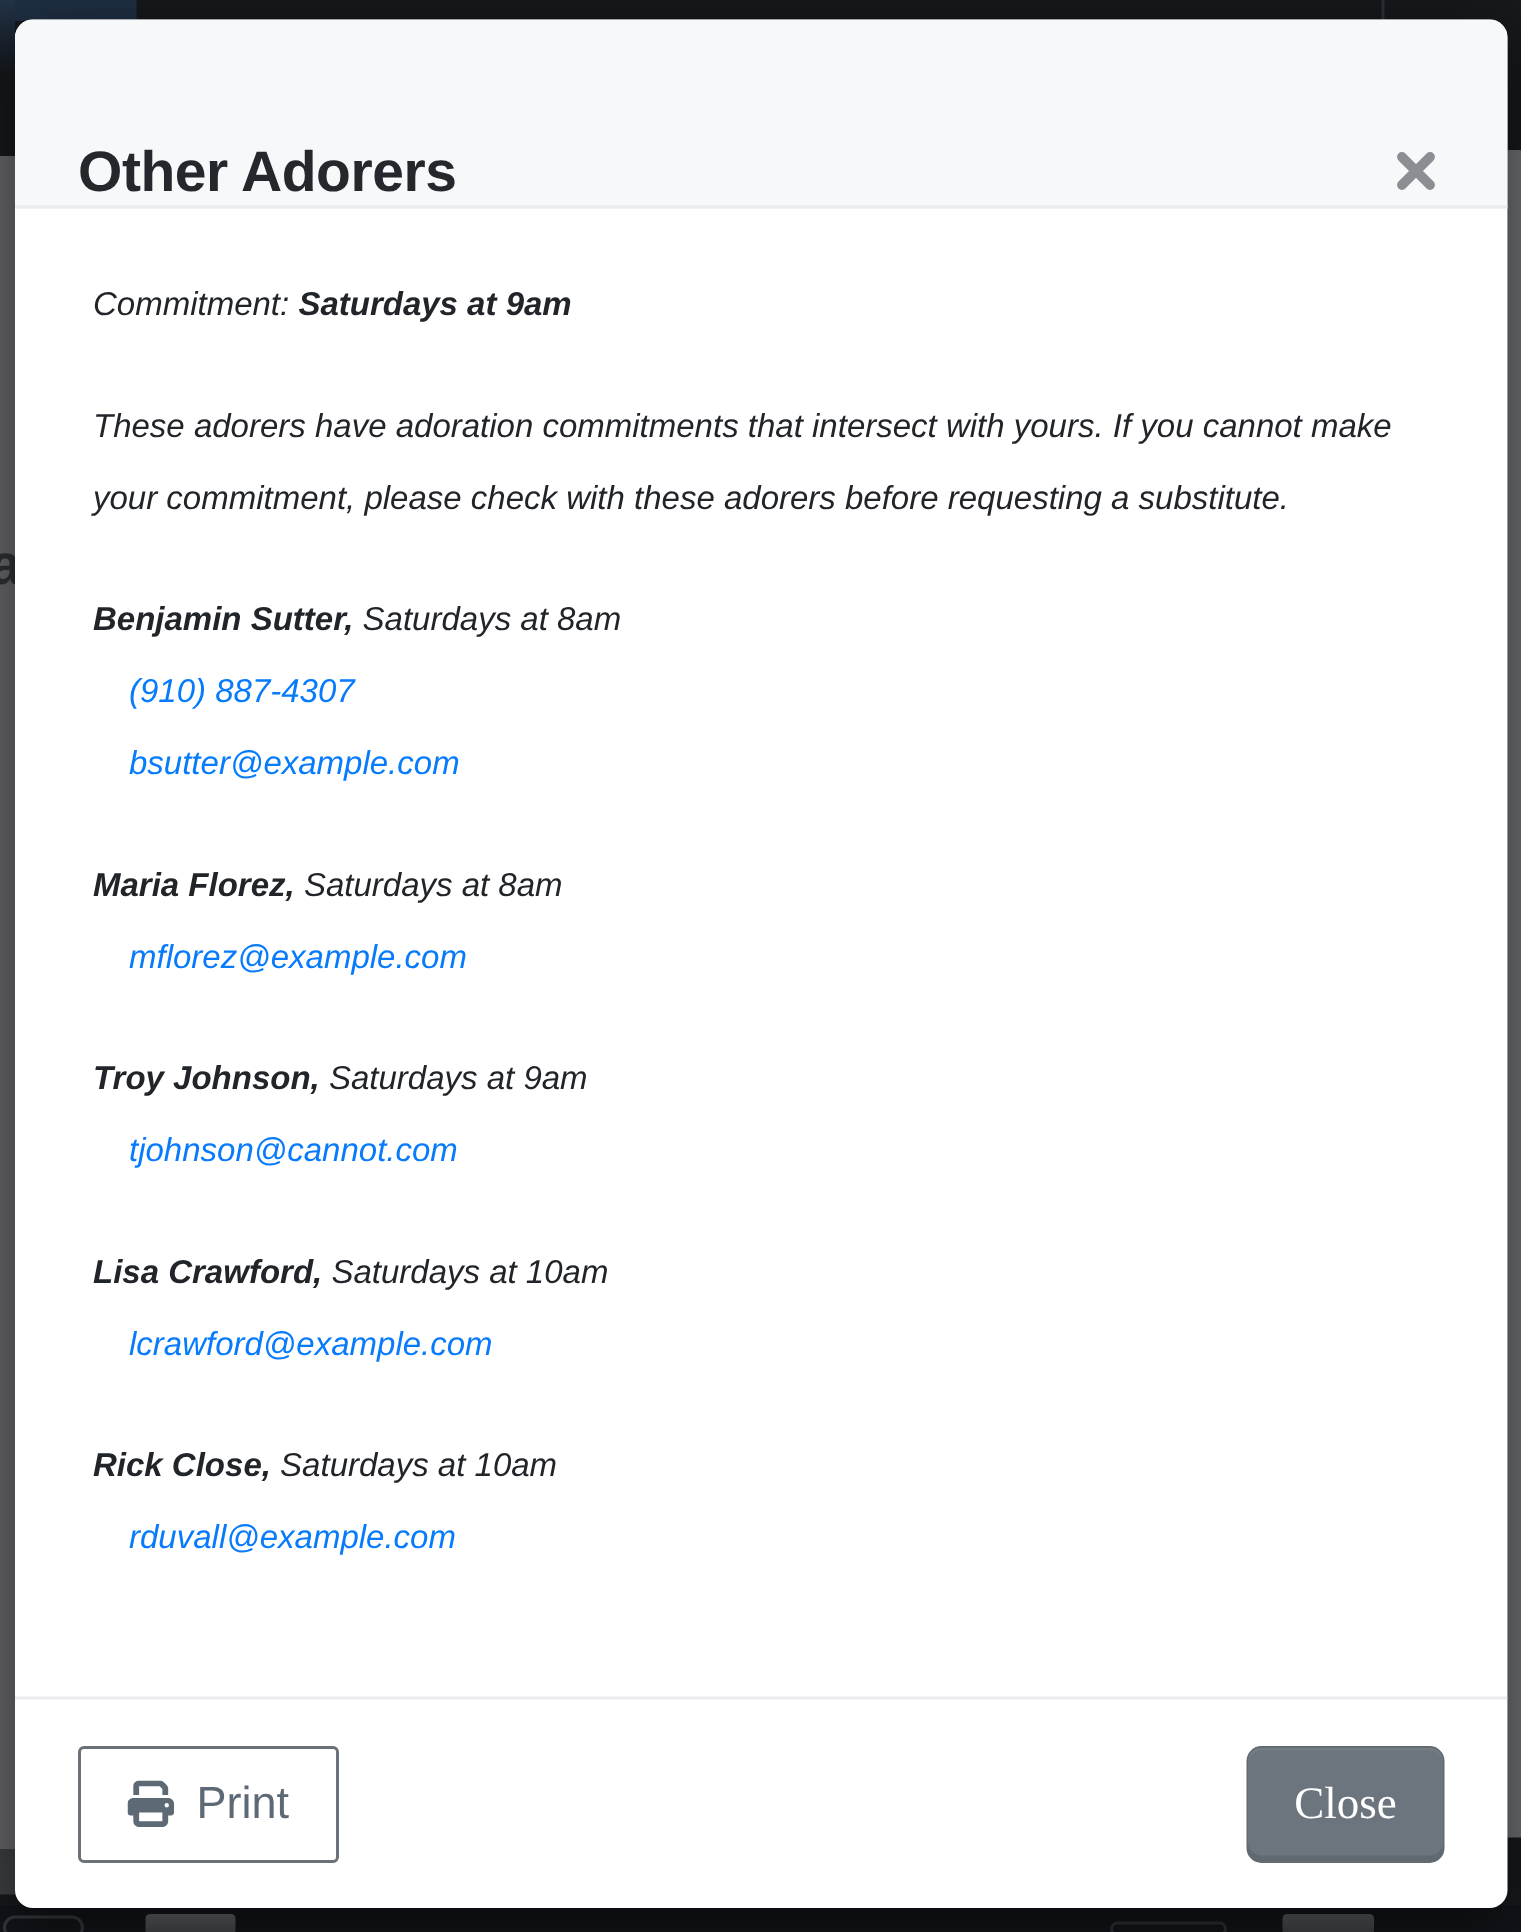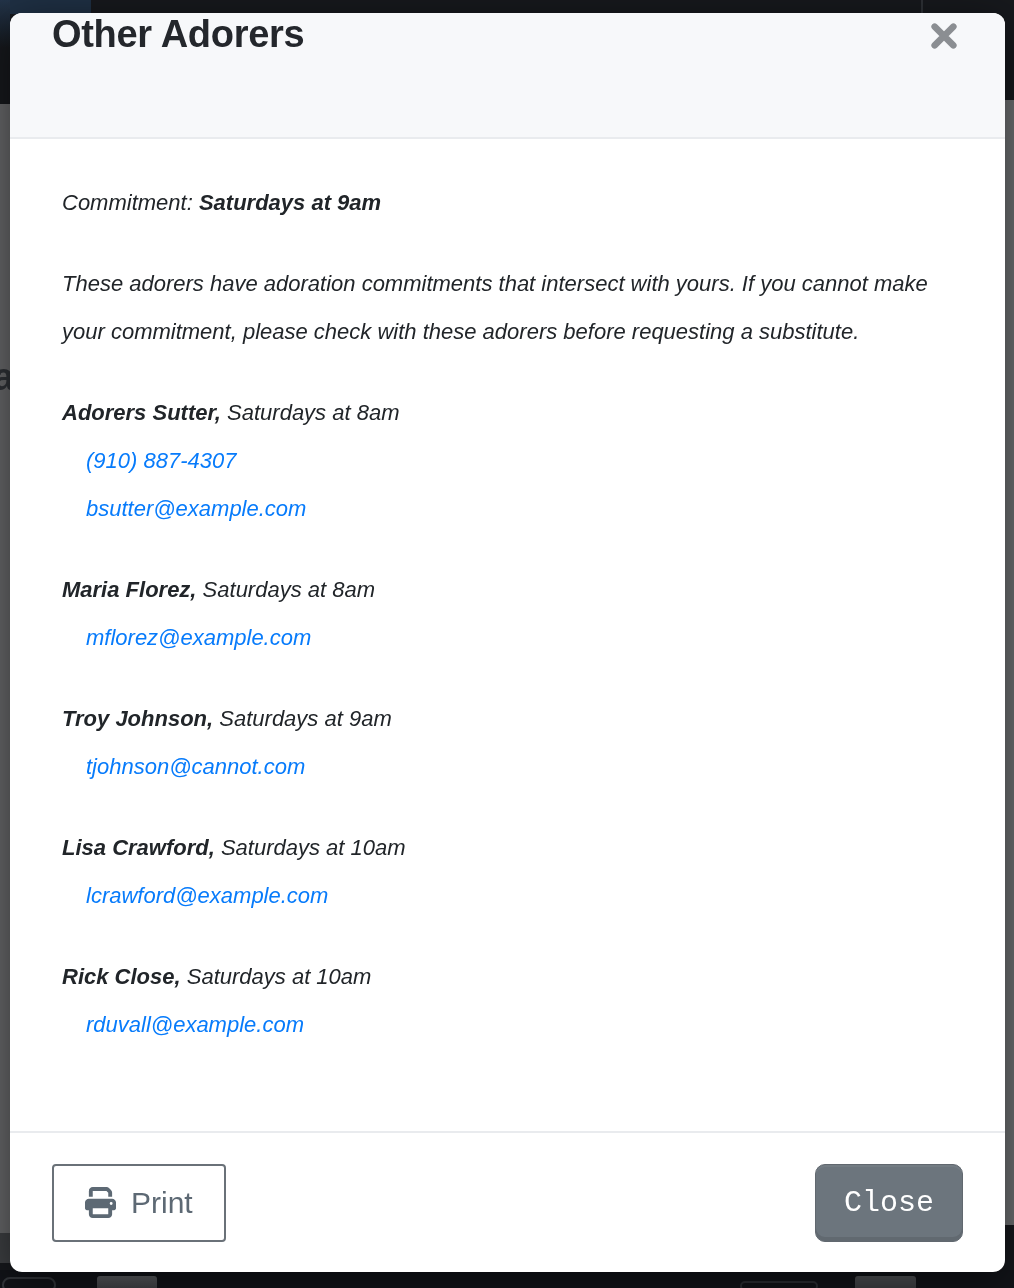--- a/index.html
+++ b/index.html
@@ -31,21 +31,21 @@
   
   .modal {
     position:absolute; left:10px; top:13px; width:995px; height:1259px;
     background:#ffffff; border-radius:12px;
     box-shadow:0 10px 45px rgba(0,0,0,.55);
     display:flex; flex-direction:column; overflow:hidden;
   }
   .modal-header {
     height:126px; flex:0 0 126px;
     background:#f7f8fa; border-bottom:2px solid #e9ebee;
-    display:flex; align-items:flex-start; justify-content:space-between;
+    display:flex; align-items:flex-end; justify-content:space-between;
     padding:0 42px 0 42px;
     gap:37px;
   }
   .modal-title { font-size:38px; font-weight:700; color:#24272c; letter-spacing:-0.3px; }
   .close-btn {
     background:none; border:none; cursor:pointer; padding:8px;
     display:flex; align-items:center; justify-content:center; margin-right:-4px;
   }
   .modal-body {
     flex:1 1 auto; padding:40px 42px 0 52px;
@@ -64,21 +64,21 @@
   .print-btn {
     height:78px; display:inline-flex; align-items:center; gap:15px;
     background:#ffffff; border:2px solid #6a7178; border-radius:4px;
     color:#5d6974; font-size:30px; padding:0 31px; cursor:pointer;
     font-family:inherit;
   }
   .close-footer-btn {
     height:78px; min-width:132px; padding:0 28px;
     background:#6c757d; border:1px solid #61686f; border-radius:10px;
     box-shadow:inset 0 -4px 0 rgba(0,0,0,.10), inset 0 2px 0 rgba(255,255,255,.05);
-    color:#ffffff; font-size:30px; cursor:pointer; font-family:Liberation Mono, monospace;
+    color:#ffffff; font-size:30px; cursor:pointer; font-family:Liberation Serif, serif;
   }
 </style>
 </head>
 <body>
 
 <div class="bg-bottom-band"></div>
 <div class="bg-top-navy"></div>
 <div class="bg-left-navy"></div>
 <div class="bg-top-seam"></div>
 <div class="bg-left-strip">
@@ -105,21 +105,21 @@
   </div>
 
   <div class="modal-body">
     <p class="commitment"><span>Commitment:</span> <strong>Saturdays at 9am</strong></p>
 
     <p class="description">These adorers have adoration commitments that intersect with yours. If you cannot make your commitment, please check with these adorers before requesting a substitute.</p>
 
     <div>
 
         <div class="adorer">
-          <div><strong>Adorers Sutter,</strong> <span>Saturdays at 8am</span></div>
+          <div><strong>Benjamin Sutter,</strong> <span>Saturdays at 8am</span></div>
           <div>
             <a class="contact-link">(910) 887-4307</a>
           </div>
           <div>
             <a class="contact-link">bsutter@example.com</a>
           </div>
         </div>
 
         <div class="adorer">
           <div><strong>Maria Florez,</strong> <span>Saturdays at 8am</span></div>

